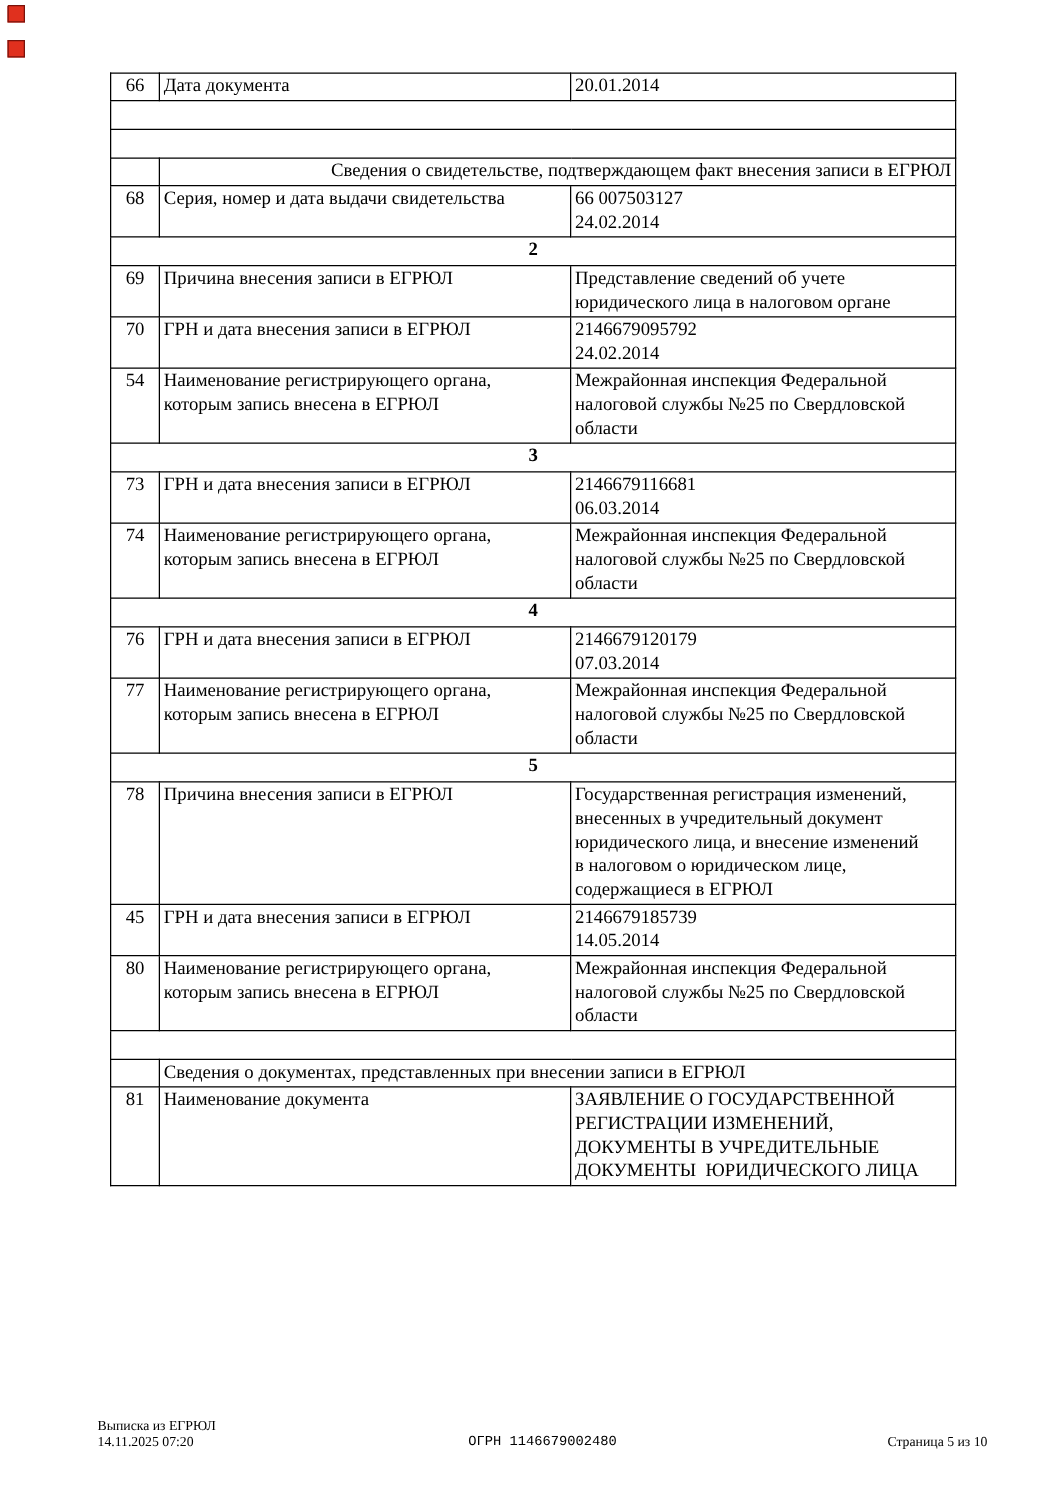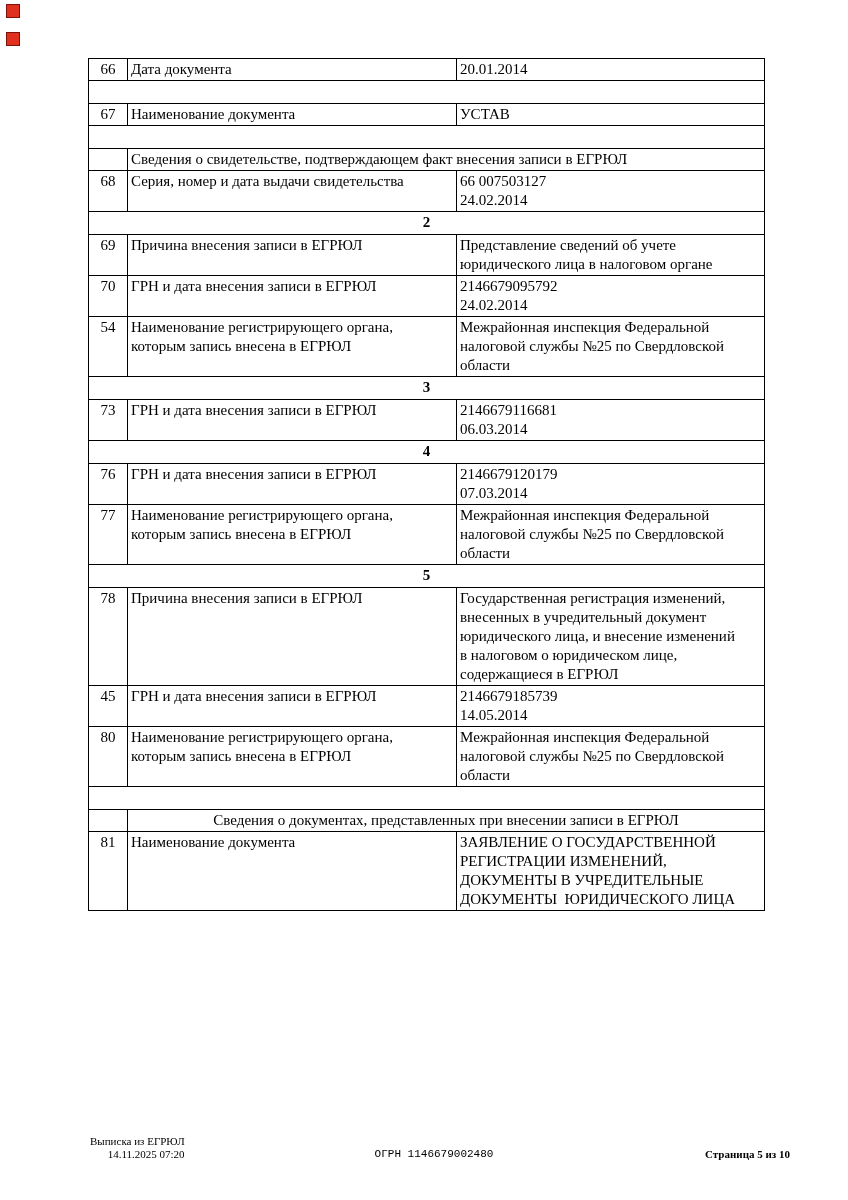--- a/index.html
+++ b/index.html
@@ -44,34 +44,34 @@
     text-align: center;
     padding-left: 0;
     padding-right: 0;
   }
   td.c-spacer { height: 20px; padding: 0; }
   td.c-section {
     height: 20px;
     text-align: center;
     font-weight: bold;
   }
-  td.c-header.center { text-align: left; }
-  td.c-header.left { text-align: center; font-family: Liberation Serif, serif; }
+  td.c-header.center { text-align: right; }
+  td.c-header.left { text-align: left; font-family: Liberation Serif, serif; }
 
   .footer {
     position: absolute;
     left: 78px;
     right: 58px;
     top: 1135px;
     font-size: 11px;
     line-height: 13px;
   }
-  .f-left  { position: absolute; left: 12px; top: 0; text-align: right; }
+  .f-left  { position: absolute; left: 0; top: 0; }
   .f-center{ position: absolute; left: 0; right: 0; top: 13px; text-align: center; font-family: Liberation Mono, monospace; }
-  .f-right { position: absolute; right: 0; top: 13px; text-align: right; font-weight: bold; }
+  .f-right { position: absolute; right: 0; top: 13px; text-align: right; }
 </style>
 </head>
 <body>
 
 <div class="page">
 
   <div class="red-marker m1"></div>
   <div class="red-marker m2"></div>
 
   <table class="egrul">
@@ -83,25 +83,20 @@
     <tbody id="table-body">
         <tr>
           <td class="c-num">66</td>
           <td class="c-label">Дата документа</td>
           <td class="c-value">20.01.2014</td>
         </tr>
         <tr>
           <td class="c-spacer" colspan="3"></td>
         </tr>
         <tr>
-          <td class="c-num">67</td>
-          <td class="c-label">Наименование документа</td>
-          <td class="c-value">УСТАВ</td>
-        </tr>
-        <tr>
           <td class="c-spacer" colspan="3"></td>
         </tr>
         <tr>
           <td class="c-num"></td>
           <td class="c-header center" colspan="2">Сведения о свидетельстве, подтверждающем факт внесения записи в ЕГРЮЛ</td>
         </tr>
         <tr>
           <td class="c-num">68</td>
           <td class="c-label">Серия, номер и дата выдачи свидетельства</td>
           <td class="c-value">66 007503127
@@ -131,20 +126,28 @@
 области</td>
         </tr>
         <tr>
           <td class="c-section" colspan="3">3</td>
         </tr>
         <tr>
           <td class="c-num">73</td>
           <td class="c-label">ГРН и дата внесения записи в ЕГРЮЛ</td>
           <td class="c-value">2146679116681
 06.03.2014</td>
+        </tr>
+        <tr>
+          <td class="c-num">74</td>
+          <td class="c-label">Наименование регистрирующего органа,
+которым запись внесена в ЕГРЮЛ</td>
+          <td class="c-value">Межрайонная инспекция Федеральной
+налоговой службы №25 по Свердловской
+области</td>
         </tr>
         <tr>
           <td class="c-section" colspan="3">4</td>
         </tr>
         <tr>
           <td class="c-num">76</td>
           <td class="c-label">ГРН и дата внесения записи в ЕГРЮЛ</td>
           <td class="c-value">2146679120179
 07.03.2014</td>
         </tr>

